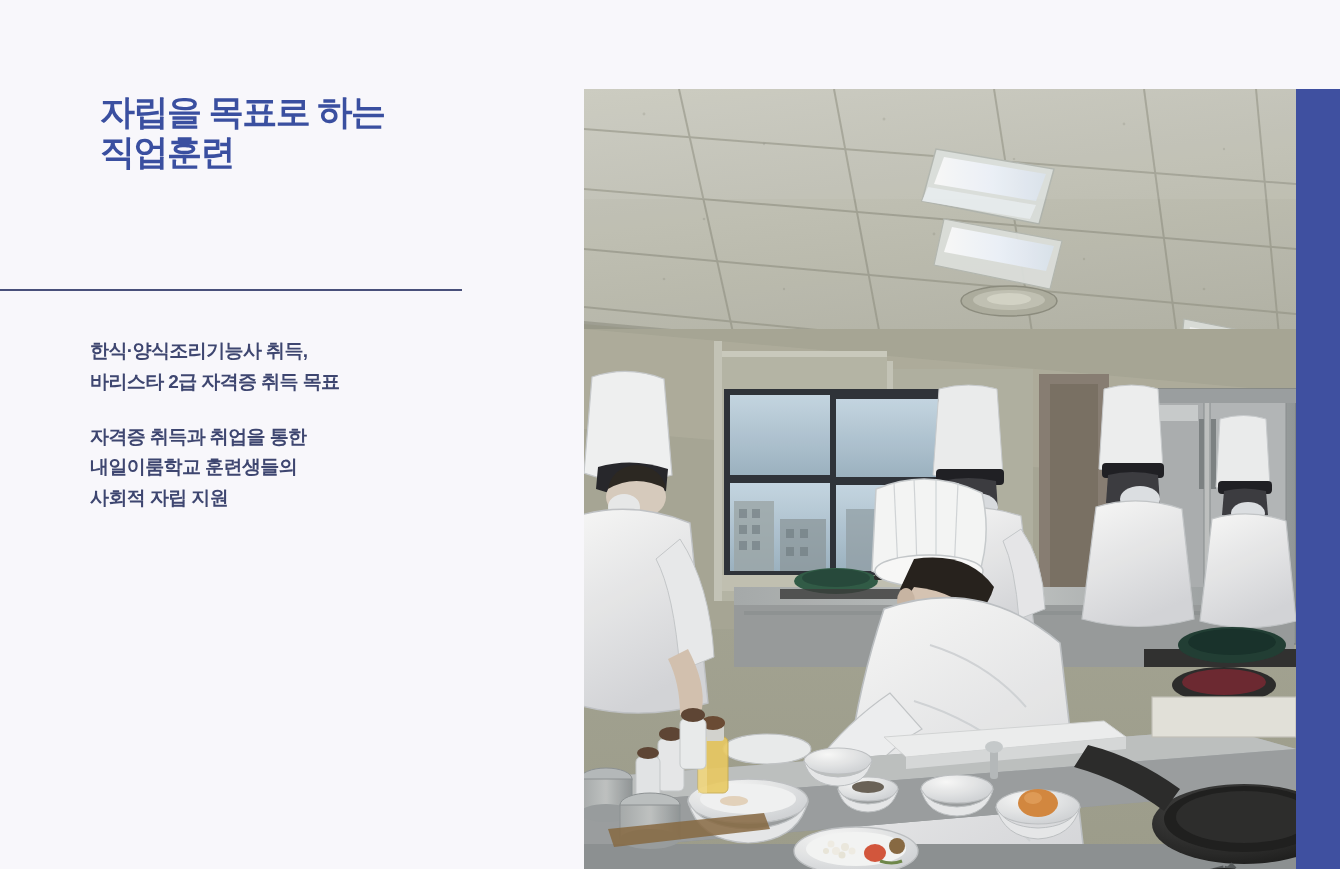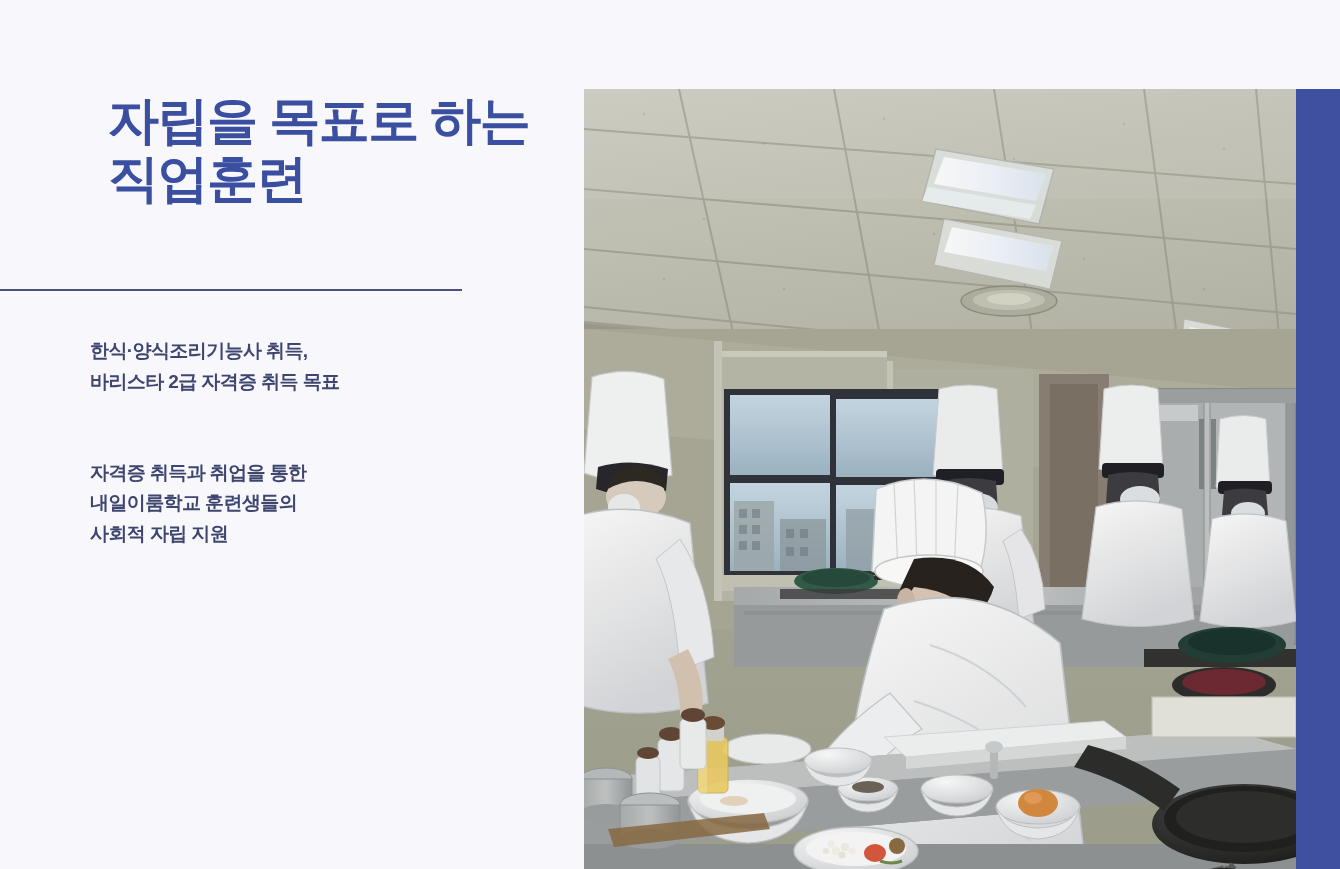--- a/index.html
+++ b/index.html
@@ -20,23 +20,23 @@
 
   
   .left-col {
     position:absolute;
     left:0; top:0;
     width:584px; height:869px;
   }
 
   .headline {
     position:absolute;
-    left:108px; top:92px;
+    left:100px; top:92px;
     width:470px;
-    font-size:51px;
+    font-size:35px;
     font-weight:800;
     line-height:1.14;
     letter-spacing:-1.5px;
     color:#3a4fa0;
     white-space:pre-line;
   }
 
   .divider {
     position:absolute;
     left:0; top:289px;
@@ -53,21 +53,21 @@
 
   .para {
     font-size:19px;
     font-weight:600;
     line-height:1.62;
     letter-spacing:-0.6px;
     color:#3e4670;
     white-space:pre-line;
   }
 
-  .para + .para { margin-top:60px; }
+  .para + .para { margin-top:24px; }
 
   
   .photo {
     position:absolute;
     left:584px; top:89px;
     width:712px; height:780px;
     overflow:hidden;
     background:#9a9a8e;
   }
   .photo svg { display:block; width:100%; height:100%; }

